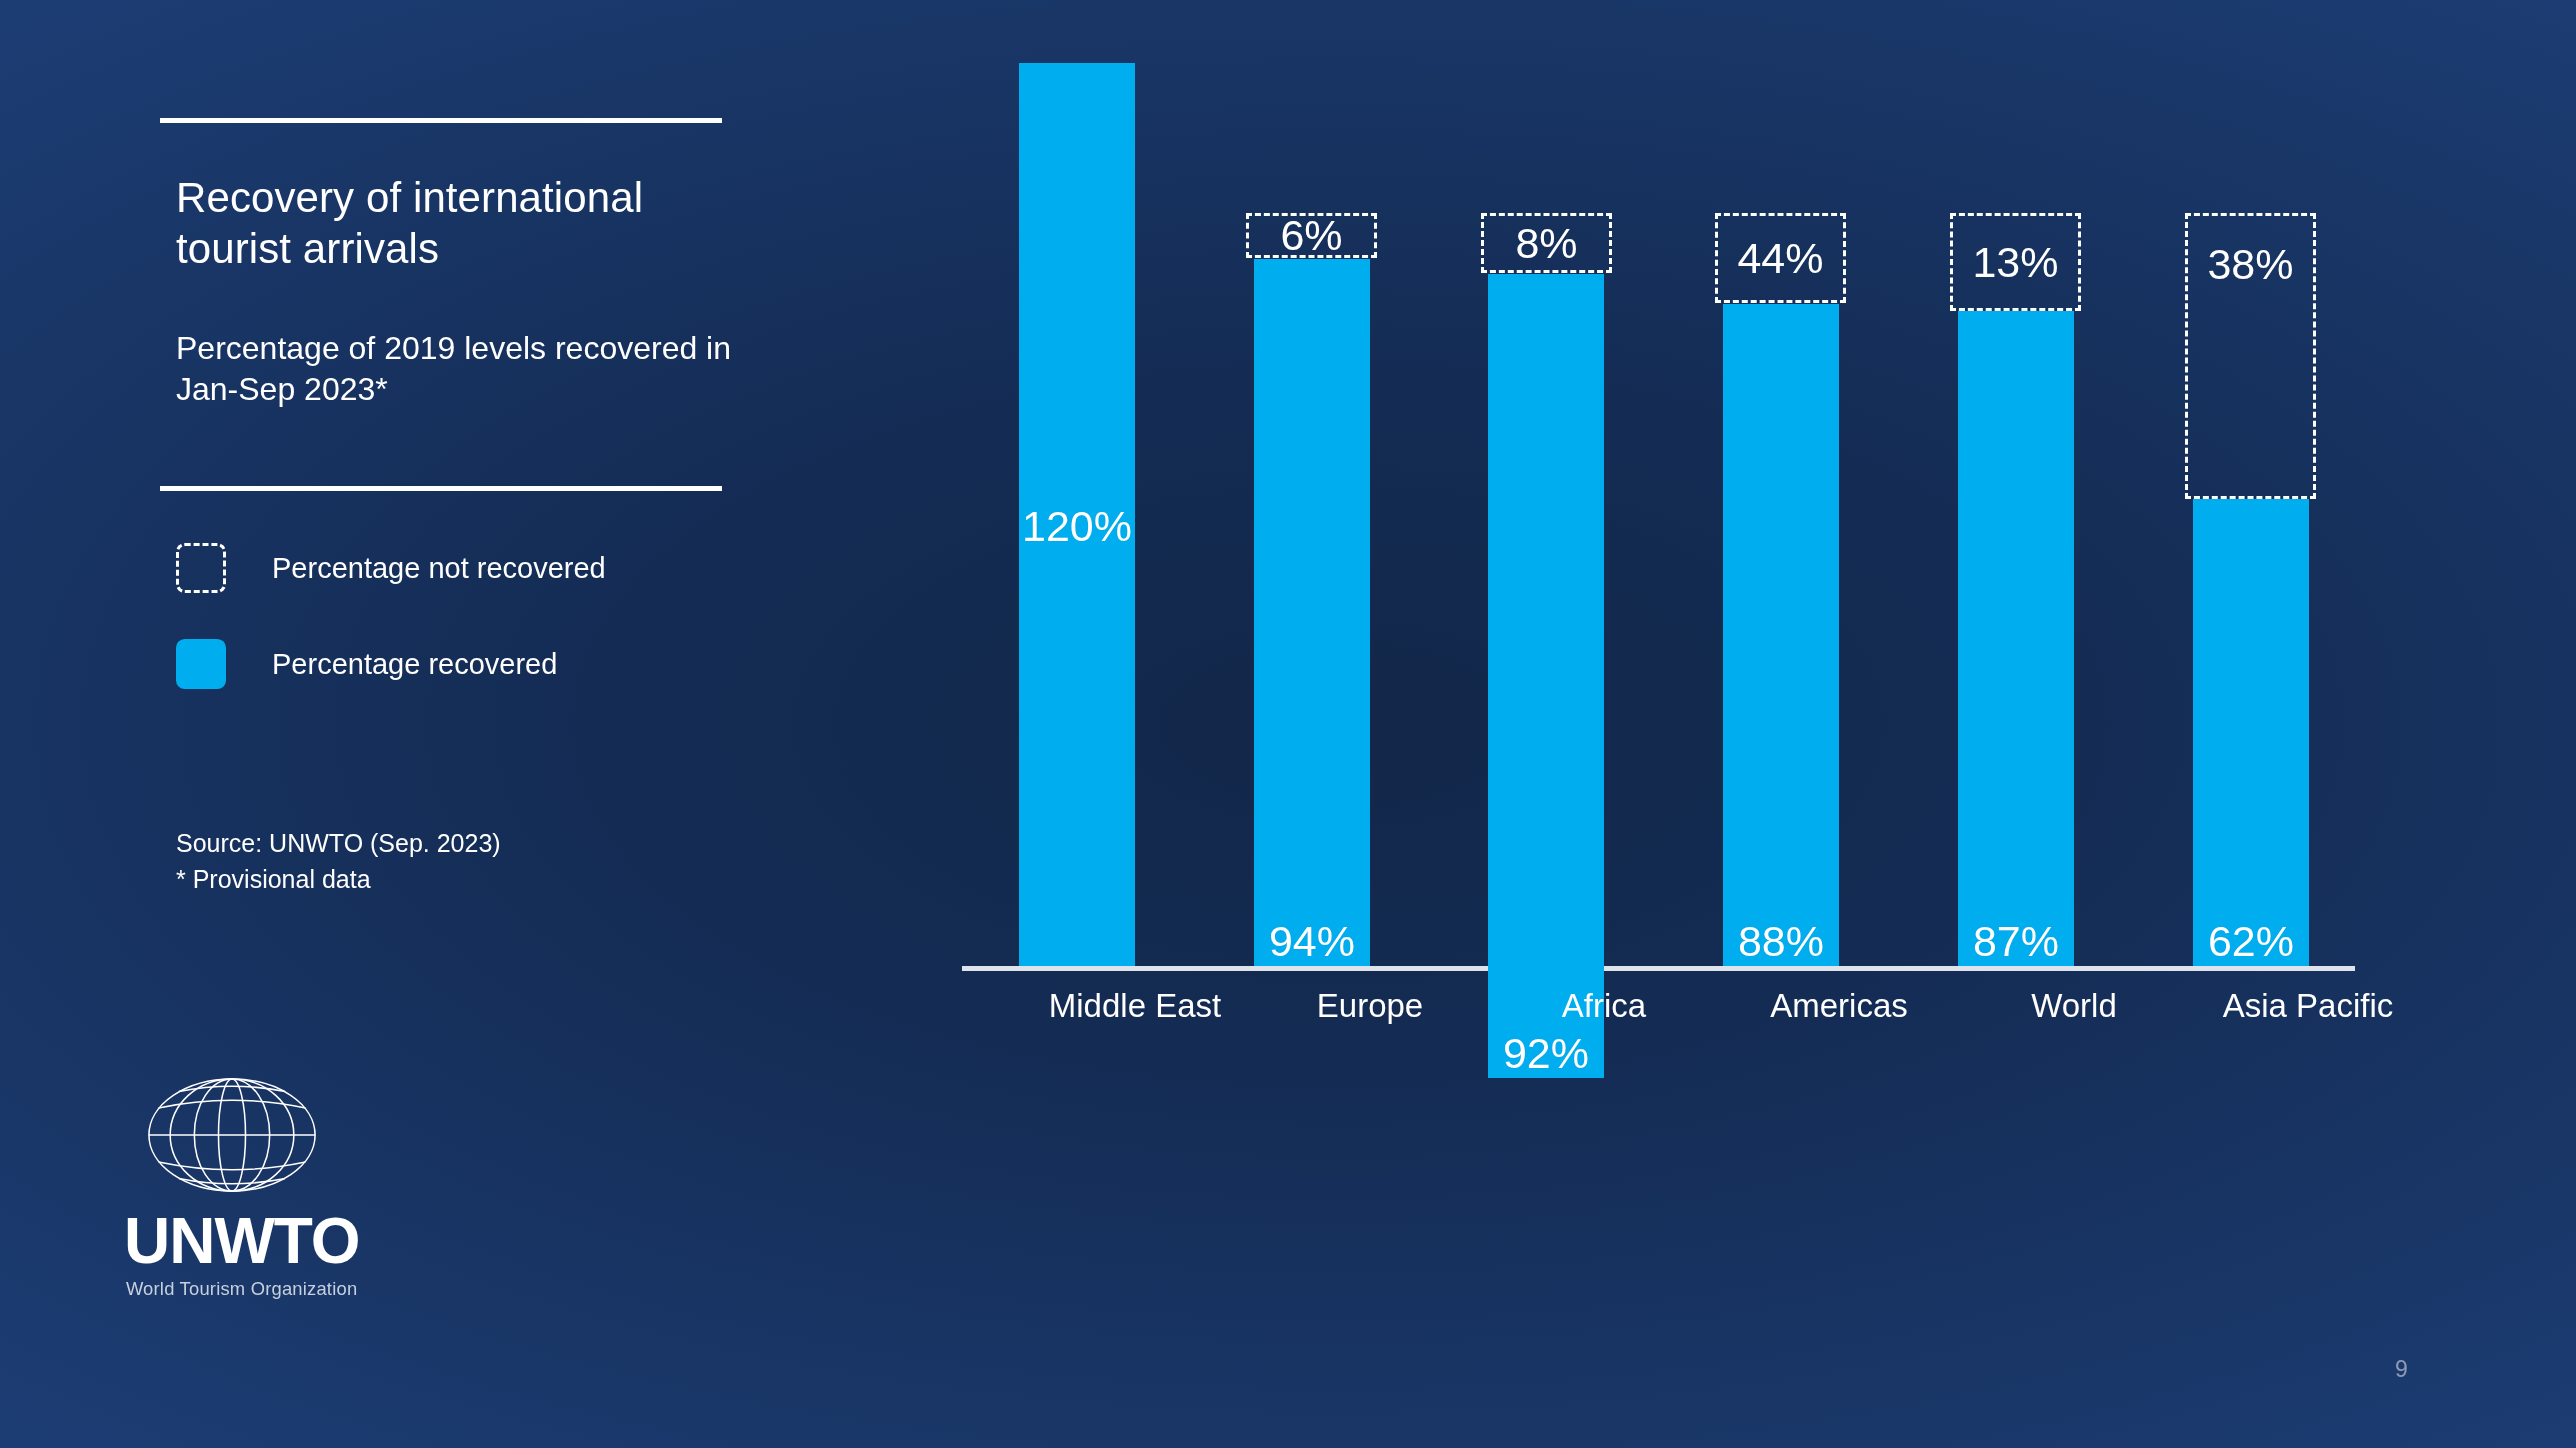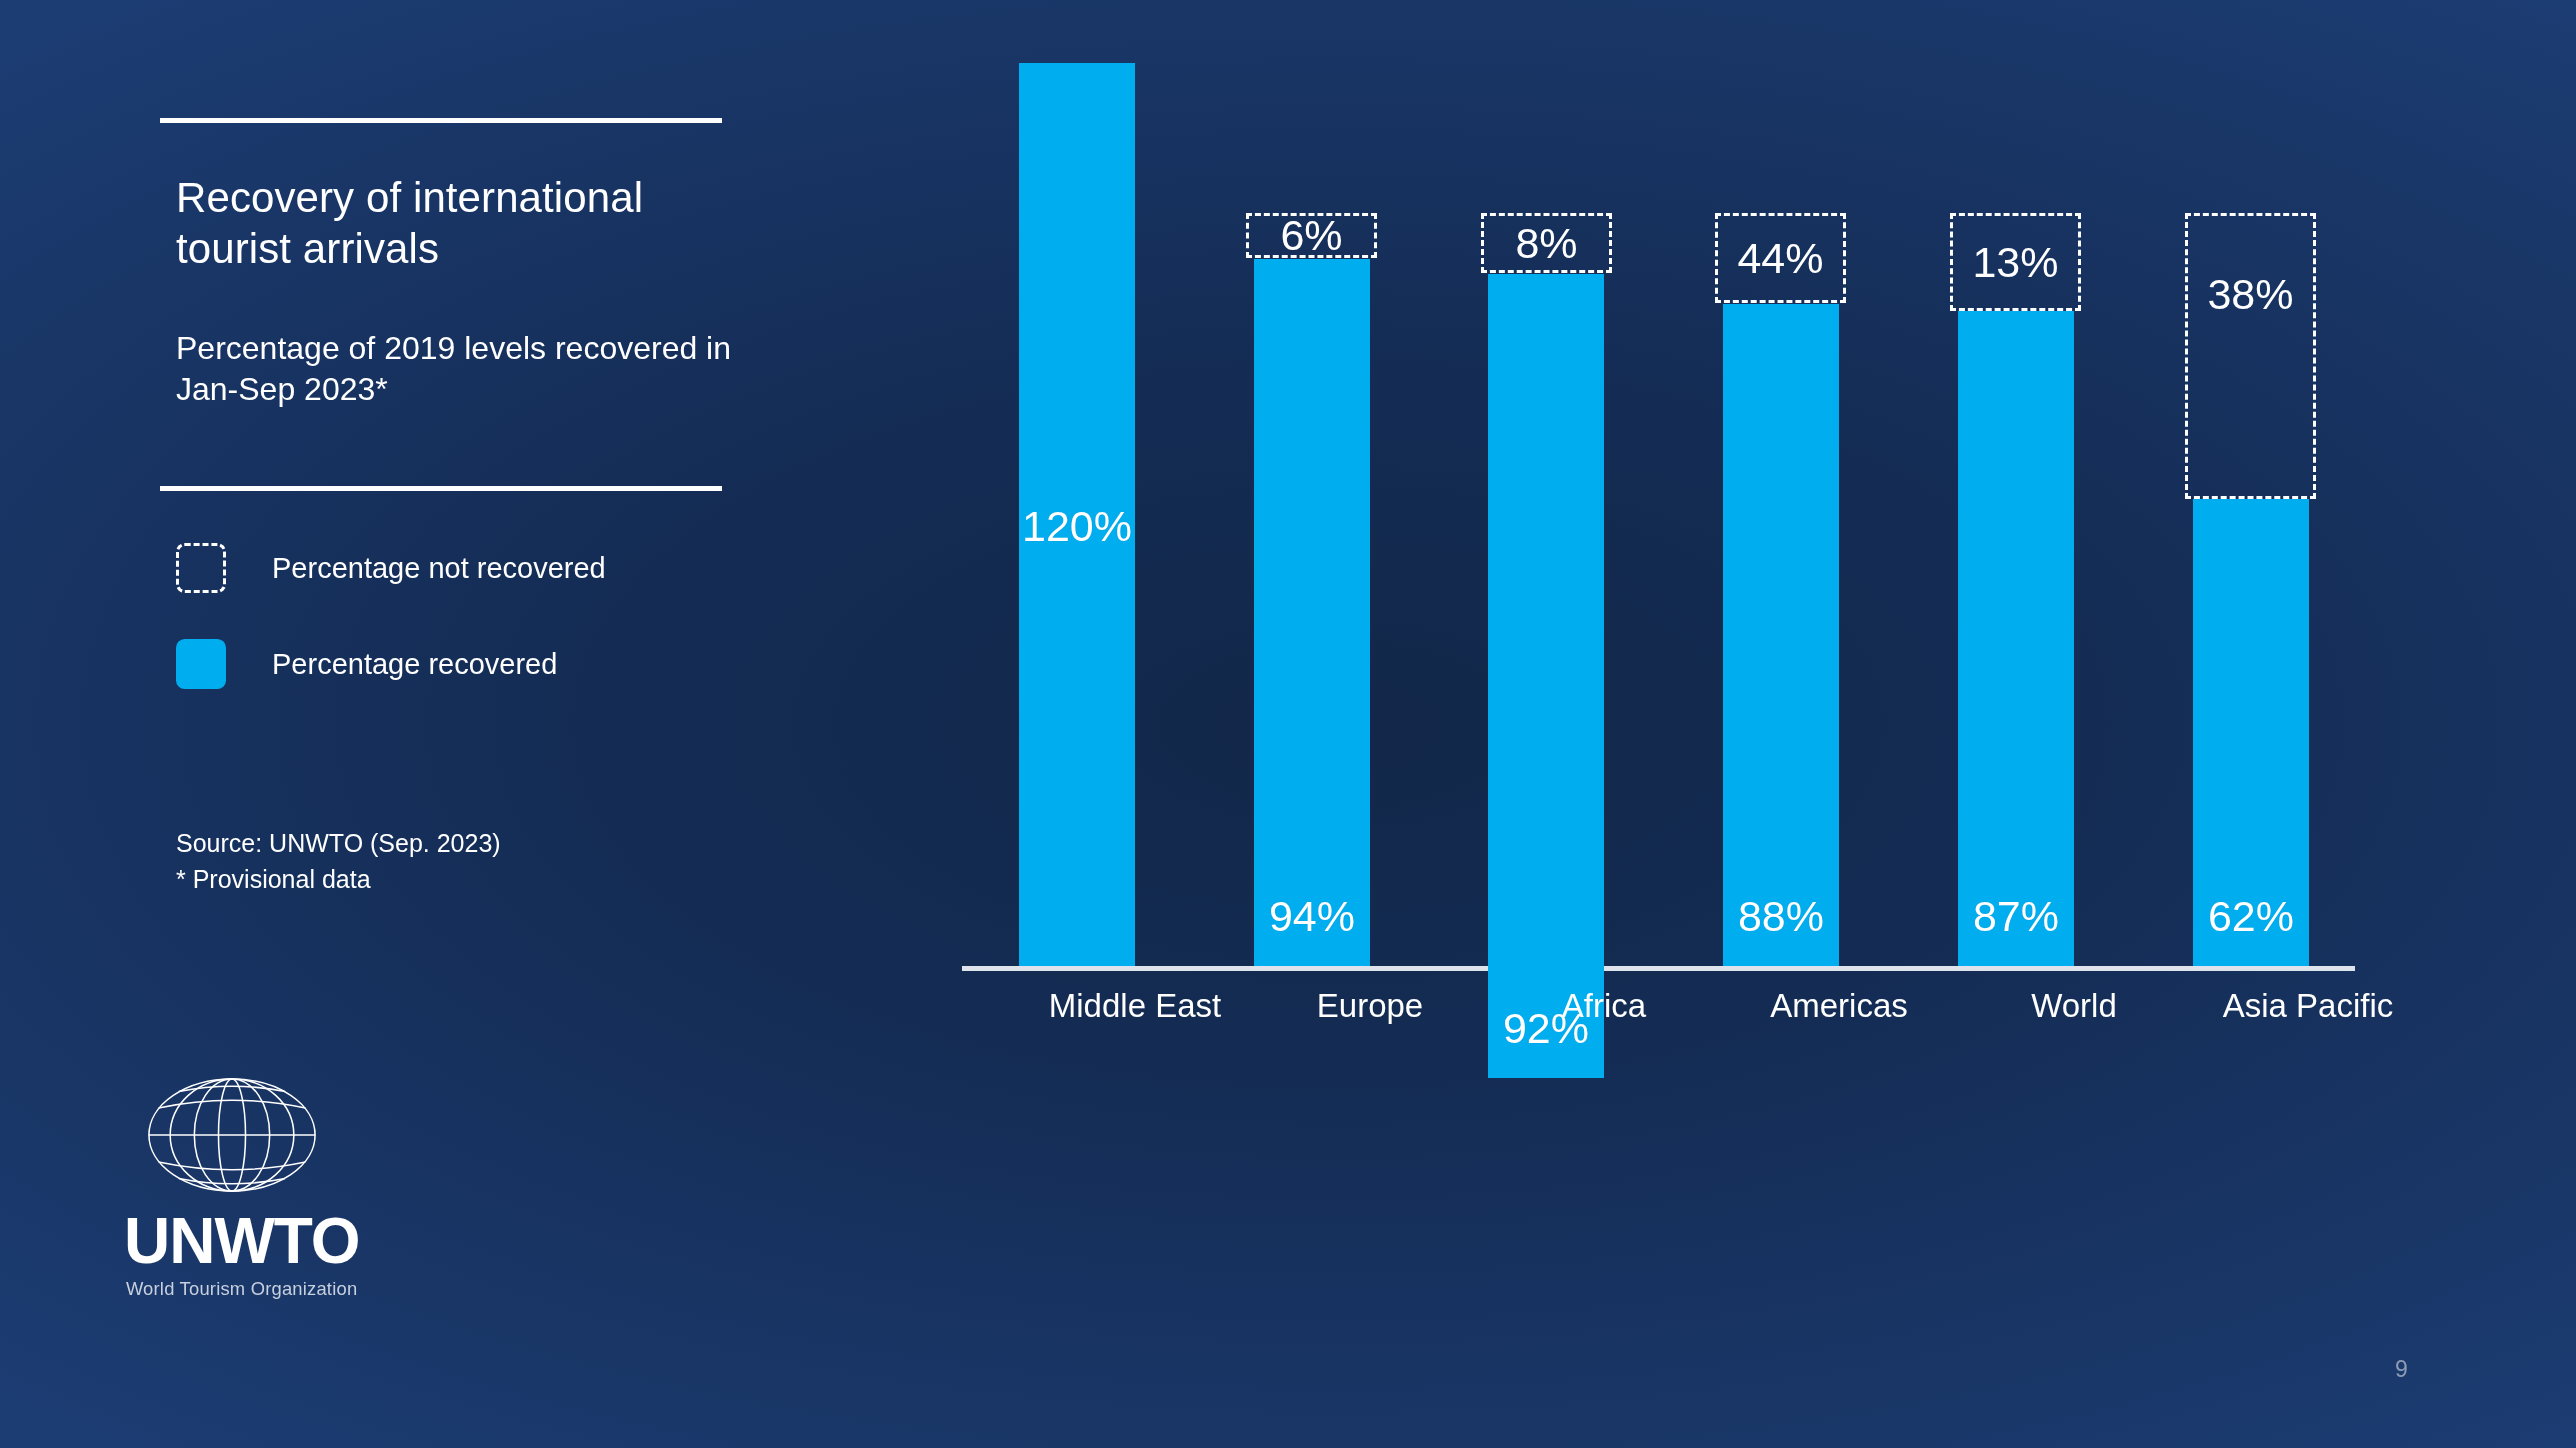--- a/index.html
+++ b/index.html
@@ -70,21 +70,21 @@
     position:absolute; left:962px; top:966px; width:1393px; height:4.8px;
     background:#dfe4ec;
   }
 
   .bar-rec {
     position:absolute; left:0; bottom:0; width:116px;
     background:#00AEEF;
     display:flex; align-items:flex-end; justify-content:center;
   }
   .bar-rec .val {
-    color:#ffffff; font-size:43px; font-weight:400; margin-bottom:25px;
+    color:#ffffff; font-size:43px; font-weight:400; 
     text-shadow:0 0 1px rgba(0,0,0,.15);
   }
   .bar-rec.tall .val { margin-bottom:415px;text-align:right; }
 
   .bar-gap {
     position:absolute; left:-7.7px; width:131px;
     border:3.9px dashed #ffffff;
     display:flex; align-items:center; justify-content:center;
   }
   .bar-gap .val { color:#ffffff; font-size:43px; font-weight:400; }
@@ -175,21 +175,21 @@
         <div class="bar-rec" style="left: 1958px; top: 311px; height: 655px; bottom: auto; position: absolute;">
           <span class="val">87%</span>
         </div>
         <div class="bar-gap" style="position: absolute; left: 1950px; top: 213px; height: 98px; width: 131px;">
           <span class="val">13%</span>
         </div>
         <div class="bar-rec" style="left: 2193px; top: 499px; height: 467px; bottom: auto; position: absolute;">
           <span class="val">62%</span>
         </div>
         <div class="bar-gap" style="position: absolute; left: 2185px; top: 213px; height: 286px; width: 131px; align-items: flex-start;">
-          <span class="val" style="margin-top: 54px;">38%</span>
+          <span class="val" style="margin-top: 24px;">38%</span>
         </div>
       </div>
     <div id="xlabels">
         <div class="xlabel" style="left: 1077px;">Middle East</div>
         <div class="xlabel" style="left: 1312px;">Europe</div>
         <div class="xlabel" style="left: 1546px;">Africa</div>
         <div class="xlabel" style="left: 1781px;">Americas</div>
         <div class="xlabel" style="left: 2016px;">World</div>
         <div class="xlabel" style="left: 2250px;">Asia Pacific</div>
       </div>

